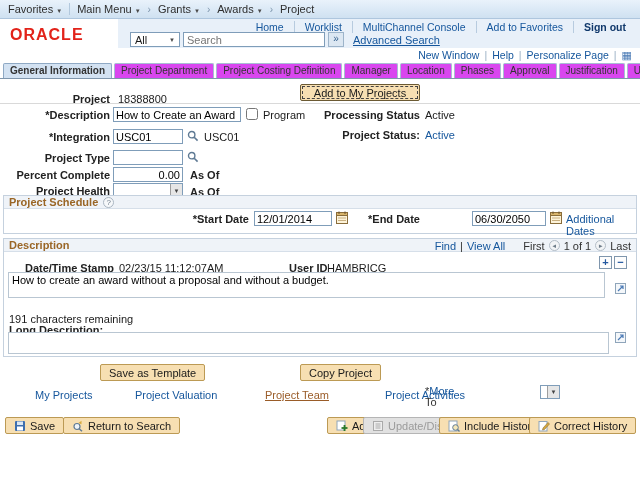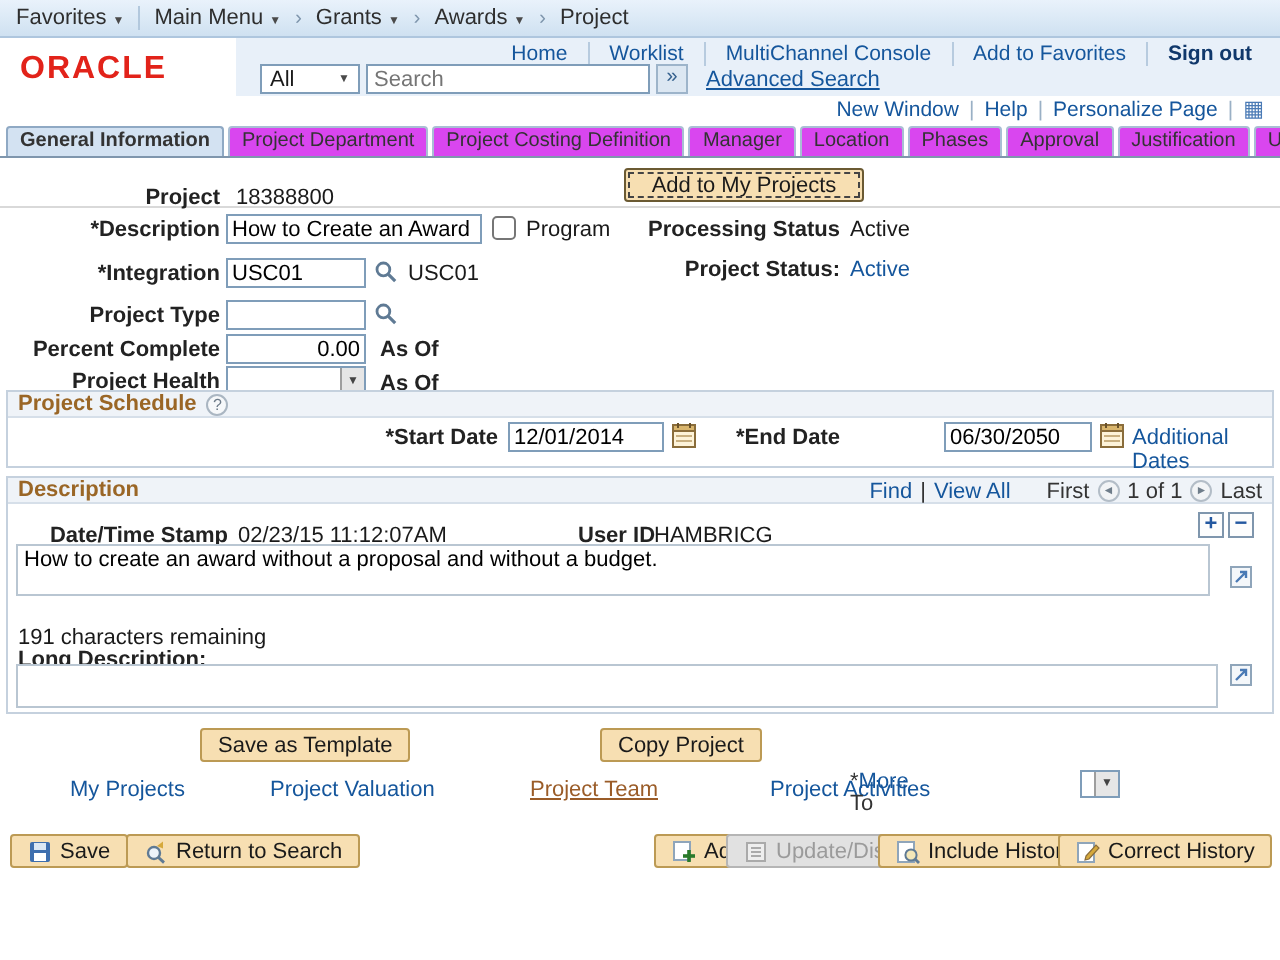--- a/index.html
+++ b/index.html
@@ -49,21 +49,21 @@
   .abs { position:absolute; }
   .b { font-weight:bold; color:#222; }
   .flabel { position:absolute; left:0; width:110px; text-align:right; font-weight:bold; color:#222; }
   .rlabel { position:absolute; left:300px; width:120px; text-align:right; font-weight:bold; color:#222; }
   .inp { position:absolute; height:15px; border:1px solid #7f9db9; font-family:inherit; font-size:11px; padding:0 2px; }
   .num { text-align:right; }
   .cb { position:absolute; width:12px; height:12px; }
   .btn { background:#f7dfb2; border:1px solid #bc9a54; border-radius:2px; font-family:inherit; font-size:11px;
          color:#1a1a1a; height:17px; display:inline-flex; align-items:center; justify-content:center; gap:4px;
          padding:0 8px; cursor:pointer; }
-  .btn.dashed { border-color:#6b5a33; outline:1px dashed #444; outline-offset:-3px; width:120px;margin-left:12px; }
+  .btn.dashed { border-color:#6b5a33; outline:1px dashed #444; outline-offset:-3px; width:120px; }
   .btn.disabled { background:#e1e1e1; border-color:#b5b5b5; color:#9b9b9b; }
   .iconsvg { display:inline-flex; width:12px; height:12px; }
   .lookup { position:absolute; width:12px; height:12px; cursor:pointer; }
   .calic { position:absolute; width:12px; height:13px; cursor:pointer; }
   .selbox { position:absolute; height:15px; background:#fff; border:1px solid #7f9db9; display:flex;
             align-items:stretch; justify-content:flex-end; cursor:pointer; }
   .selbtn { width:12px; background:#e6e6e6; border-left:1px solid #9e9e9e; color:#444; font-size:6px;
             display:flex; align-items:center; justify-content:center; }
 
   

